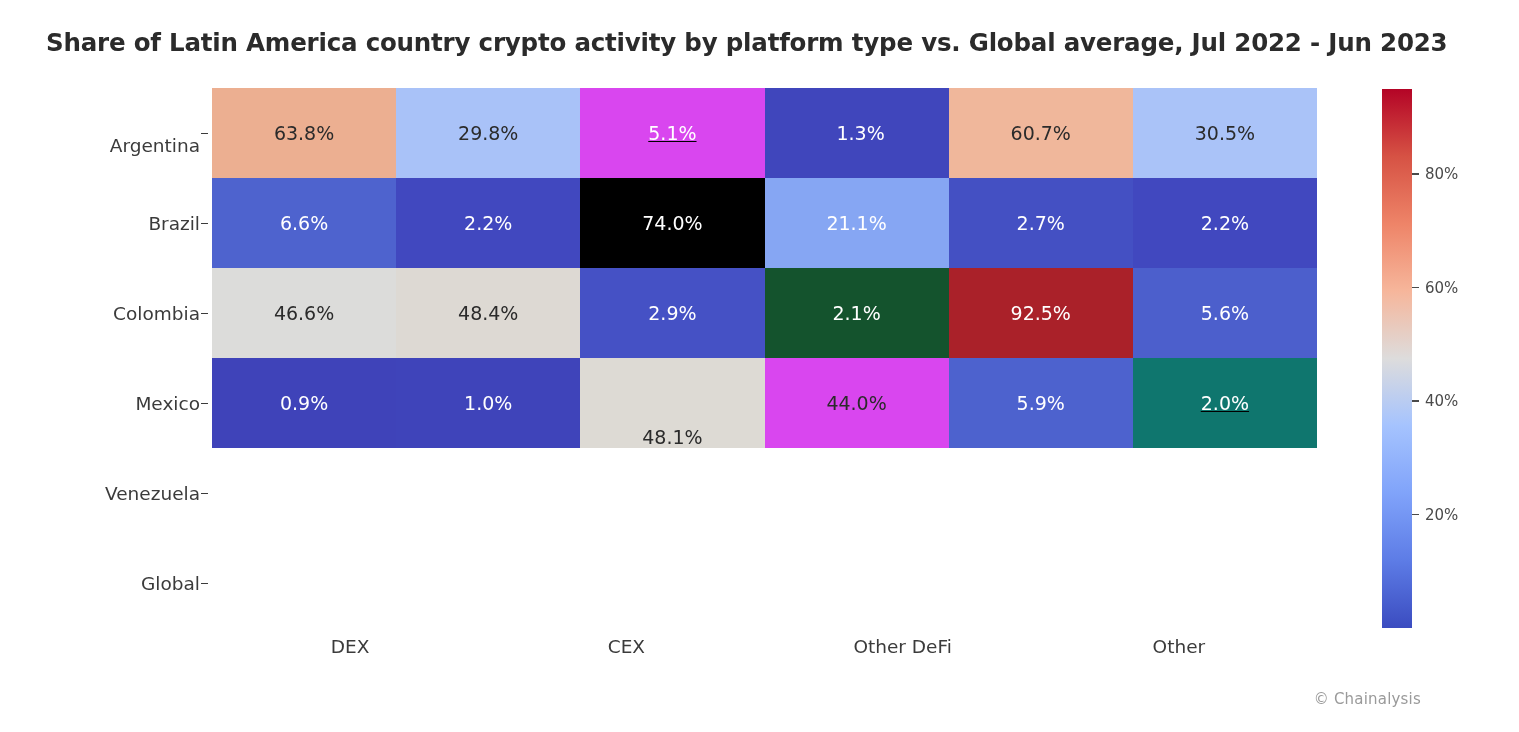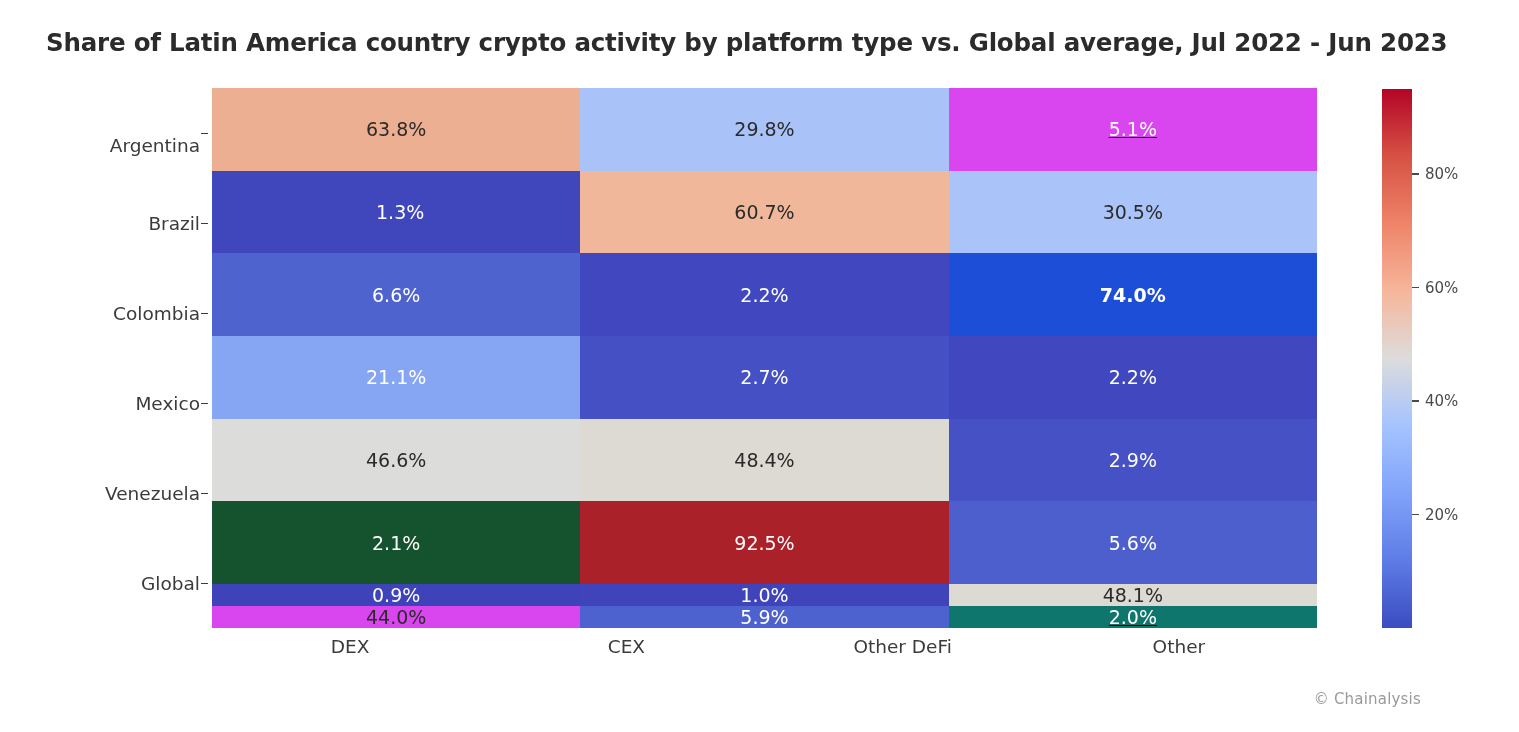--- a/index.html
+++ b/index.html
@@ -40,21 +40,21 @@
     position: absolute;
     left: 212px;
     top: 88px;
     width: 1105px;
     height: 540px;
   }
   #heatmap-grid {
     position: absolute;
     inset: 0;
     display: grid;
-    grid-template-columns: repeat(3, 1fr);
+    grid-template-columns: repeat(6, 1fr);
     grid-template-rows: repeat(6, 1fr);
   }
   .heat-cell {
     position: relative;
     display: flex;
     align-items: center;
     justify-content: center;
     font-size: 19px;
     font-family: "DejaVu Sans", "Liberation Sans", sans-serif;
   }
@@ -208,21 +208,21 @@
         </div>
         <div class="heat-cell" style="background: rgb(170, 195, 248);">
           <span class="cell-label" style="color: rgb(43, 43, 43);">30.5%</span>
         </div>
         <div class="heat-cell" style="background: rgb(78, 99, 206);">
           <span class="cell-label" style="color: rgb(255, 255, 255);">6.6%</span>
         </div>
         <div class="heat-cell" style="background: rgb(65, 72, 191);">
           <span class="cell-label" style="color: rgb(255, 255, 255);">2.2%</span>
         </div>
-        <div class="heat-cell" style="background: #1d4ed8; font-weight: bold;">
+        <div class="heat-cell" style="background: #000000;">
           <span class="cell-label" style="color: rgb(255, 255, 255);">74.0%</span>
         </div>
         <div class="heat-cell" style="background: rgb(134, 166, 243);">
           <span class="cell-label" style="color: rgb(255, 255, 255);">21.1%</span>
         </div>
         <div class="heat-cell" style="background: rgb(68, 80, 195);">
           <span class="cell-label" style="color: rgb(255, 255, 255);">2.7%</span>
         </div>
         <div class="heat-cell" style="background: rgb(65, 72, 191);">
           <span class="cell-label" style="color: rgb(255, 255, 255);">2.2%</span>
@@ -244,21 +244,21 @@
         </div>
         <div class="heat-cell" style="background: rgb(76, 95, 204);">
           <span class="cell-label" style="color: rgb(255, 255, 255);">5.6%</span>
         </div>
         <div class="heat-cell" style="background: rgb(63, 67, 185);">
           <span class="cell-label" style="color: rgb(255, 255, 255);">0.9%</span>
         </div>
         <div class="heat-cell" style="background: rgb(63, 68, 186);">
           <span class="cell-label" style="color: rgb(255, 255, 255);">1.0%</span>
         </div>
-        <div class="heat-cell" style="background: rgb(221, 218, 212);">
+        <div class="heat-cell" style="background: rgb(221, 218, 212); align-items: flex-end;">
           <span class="cell-label" style="color: rgb(43, 43, 43);">48.1%</span>
         </div>
         <div class="heat-cell" style="background: #d946ef;">
           <span class="cell-label" style="color: rgb(43, 43, 43);">44.0%</span>
         </div>
         <div class="heat-cell" style="background: rgb(77, 98, 206);">
           <span class="cell-label" style="color: rgb(255, 255, 255);">5.9%</span>
         </div>
         <div class="heat-cell" style="background: #0f766e; text-decoration: underline;">
           <span class="cell-label" style="color: rgb(255, 255, 255);">2.0%</span>

